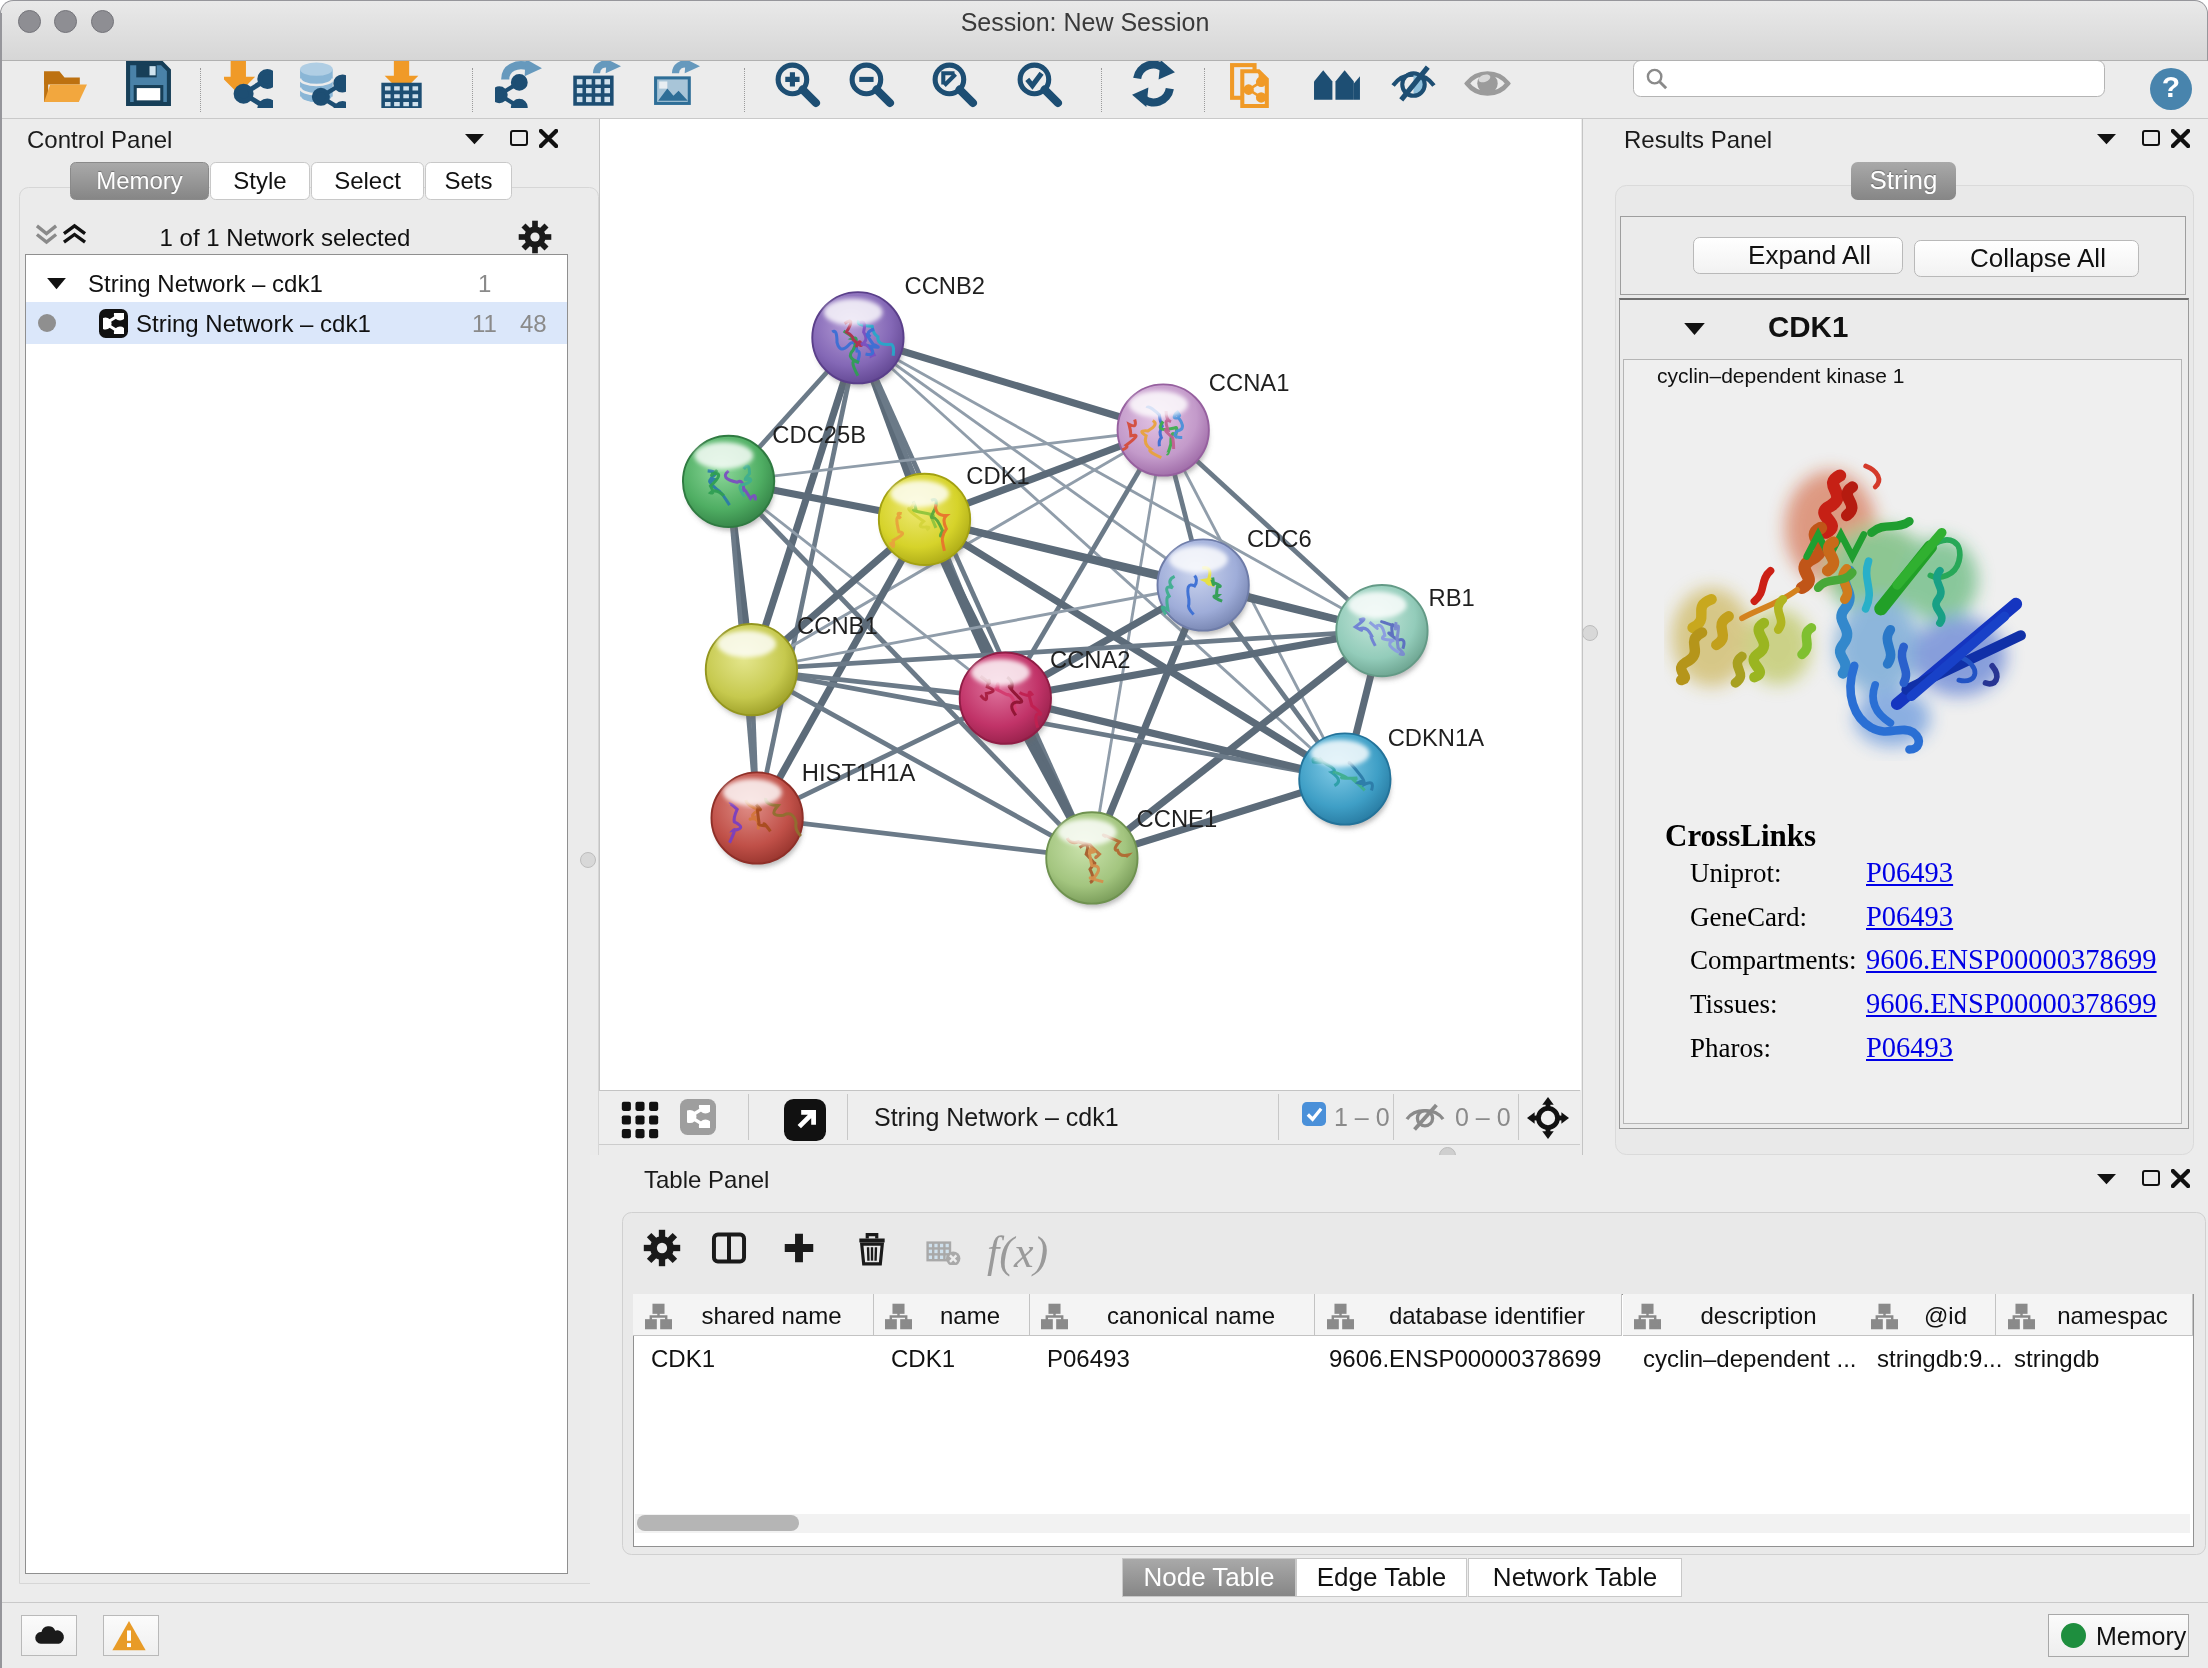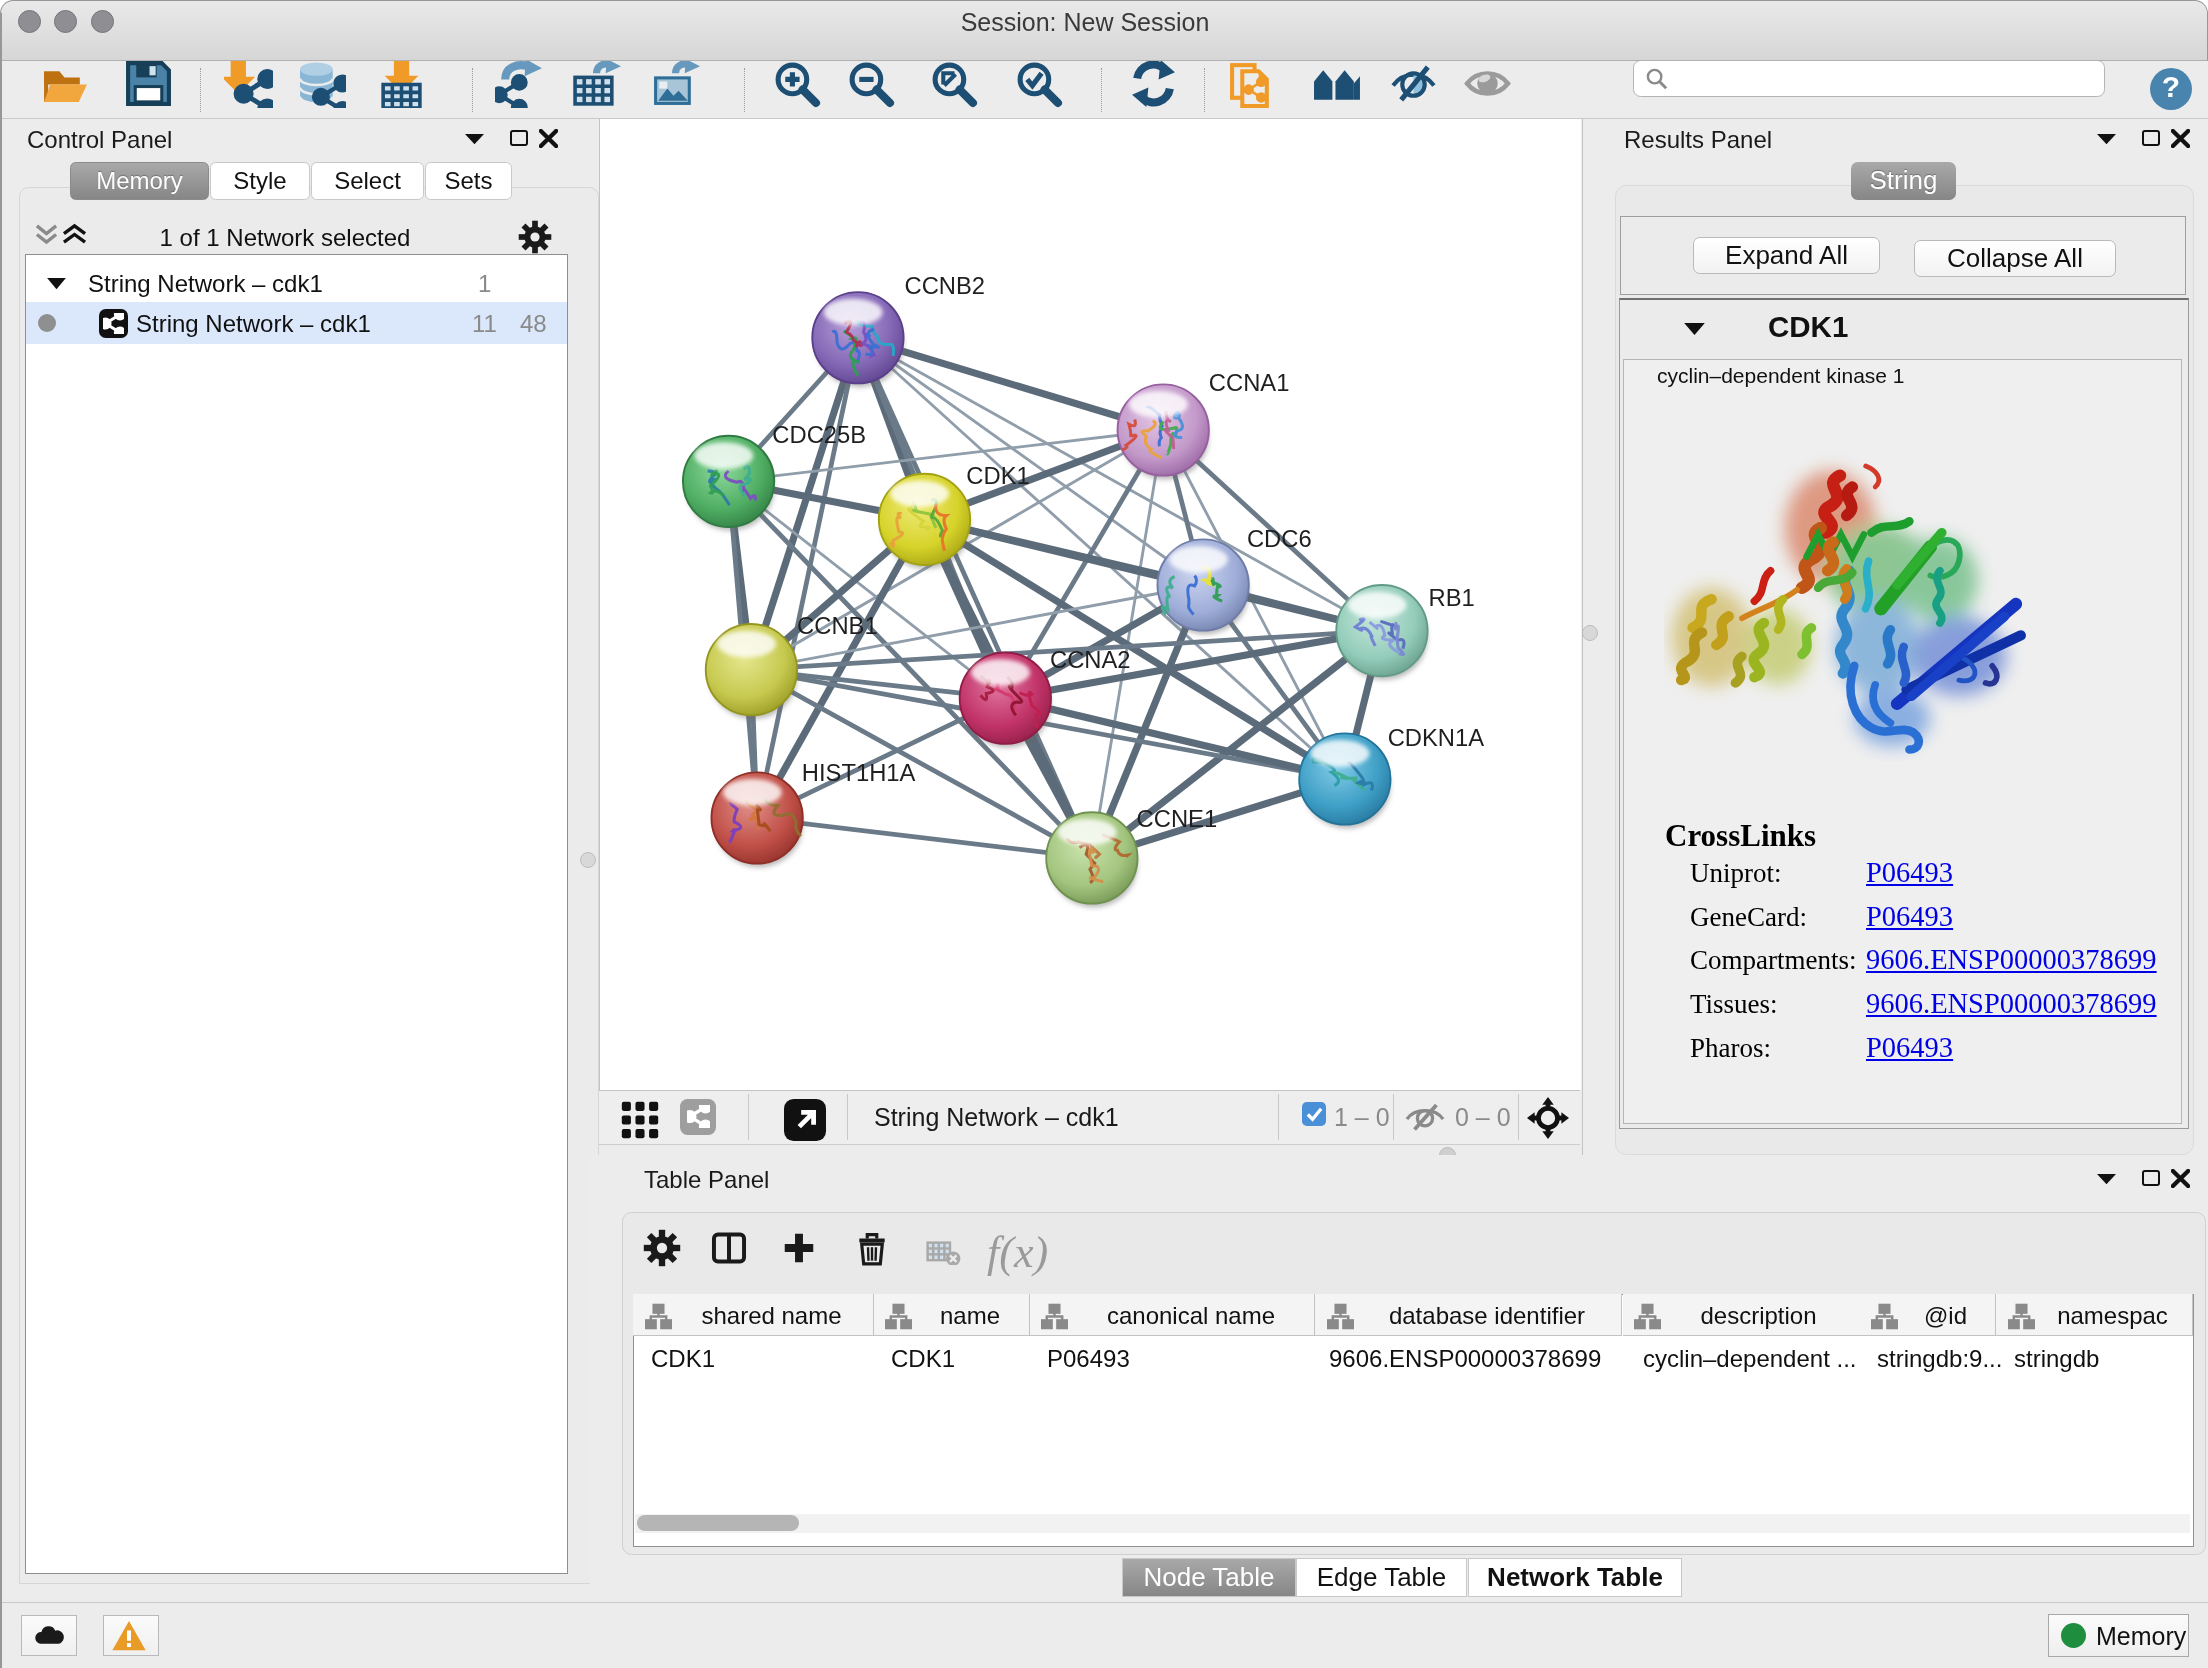--- a/index.html
+++ b/index.html
@@ -18,21 +18,21 @@
 .netlist{position:absolute;left:25px;top:254px;width:541px;height:1318px;background:#fff;border:1px solid #8f8f8f;}
 .lrow{position:absolute;left:0;width:100%;height:40px;font-size:24px;color:#111;}
 
 .netview{left:599px;top:119px;width:981px;height:971px;background:#fff;}
 .netbar{left:599px;top:1090px;width:981px;height:53px;background:#eeeeee;border-top:1px solid #c4c4c4;border-bottom:1px solid #cccccc;}
 .nbsep{position:absolute;top:3.8px;height:46px;width:0;border-left:1px solid #c8c8c8;}
 .graytxt{color:#8a8a8a;font-size:25px;}
 
 .results{left:1582px;top:119px;width:627px;height:1044px;background:#ececec;}
 .rp-outer{position:absolute;left:33px;top:67px;width:577px;height:968px;background:#e9e9e9;border:1px solid #dadada;border-radius:11.4px;}
-.btn{position:absolute;height:35px;background:linear-gradient(#ffffff,#f2f2f2);border:1px solid #b9b9b9;border-radius:6.7px;font-size:26px;text-align:center;color:#111;}
+.btn{position:absolute;height:35px;background:linear-gradient(#ffffff,#f2f2f2);border:1px solid #b9b9b9;border-radius:6.7px;font-size:26px;text-align:center;color:#111;padding-left:23px;}
 
 .tablepanel{left:590px;top:1155px;width:1619px;height:447px;background:#ececec;}
 .tp-outer{position:absolute;left:32px;top:57px;width:1582px;height:341px;background:#e9e9e9;border:1px solid #d0d0d0;border-radius:9.5px;}
 .tbl{position:absolute;left:11.4px;top:82px;width:1559px;height:251px;background:#fff;border:1px solid #919191;}
 .th{position:absolute;top:0;height:42px;background:#f4f4f4;border-right:1px solid #c3c3c3;border-bottom:1px solid #c3c3c3;box-sizing:border-box;font-size:24px;color:#111;}
 .btab{position:absolute;top:0;height:39px;box-sizing:border-box;background:#fff;border:1px solid #c8c8c8;font-size:26px;text-align:center;color:#111;}
 .statusbar{left:0;top:1602px;width:2208px;height:67px;background:#ececec;border-top:1px solid #c9c9c9;}
 .sbtn{position:absolute;top:1615px;width:54px;height:39px;background:linear-gradient(#fbfbfb,#efefef);border:1px solid #b9b9b9;}
 </style></head><body>
 <div class="abs" style="left:0;top:0;width:15px;height:15px;background:#fff;z-index:4"></div>
@@ -721,21 +721,21 @@
 <div class="abs" style="left:891px;top:1345px;font-size:24px;color:#111">CDK1</div>
 <div class="abs" style="left:1047px;top:1345px;font-size:24px;color:#111">P06493</div>
 <div class="abs" style="left:1329px;top:1345px;font-size:24px;color:#111">9606.ENSP00000378699</div>
 <div class="abs" style="left:1643px;top:1345px;font-size:24px;color:#111">cyclin–dependent ...</div>
 <div class="abs" style="left:1877px;top:1345px;font-size:24px;color:#111">stringdb:9...</div>
 <div class="abs" style="left:2014px;top:1345px;font-size:24px;color:#111">stringdb</div>
 <div class="abs" style="left:635px;top:1514px;width:1555px;height:19px;background:#f2f2f2;"></div>
 <div class="abs" style="left:637px;top:1515px;width:162px;height:16px;background:#b5b5b5;border-radius:8.6px;"></div>
 <div class="btab" style="left:1122px;top:1558px;width:174px;line-height:37px;background:linear-gradient(#a9a9a9,#868686);color:#fff;">Node Table</div>
 <div class="btab" style="left:1296px;top:1558px;width:171px;line-height:37px;">Edge Table</div>
-<div class="btab" style="left:1468px;top:1558px;width:214px;line-height:37px;font-weight:bold;">Network Table</div>
+<div class="btab" style="left:1468px;top:1558px;width:214px;line-height:37px;">Network Table</div>
 <div class="abs statusbar"></div>
 <div class="sbtn" style="left:21px;"></div>
 <svg class="abs" style="left:27.6px;top:1619px" width="40" height="32" viewBox="0 0 44 44">
     <path d="M12 34 a8 8 0 0 1 1-16 a10 10 0 0 1 19-2 a7 7 0 0 1 5 18 z" fill="#1a1a1a"></path>
   </svg>
 <div class="sbtn" style="left:103px;"></div>
 <svg class="abs" style="left:108px;top:1617px" width="42" height="38" viewBox="0 0 48 48">
     <path d="M24 5 L45 42 H3 z" fill="#e89b27"></path>
     <rect x="21.5" y="17" width="5" height="13" fill="#fff"></rect>
     <rect x="21.5" y="33" width="5" height="5" fill="#fff"></rect>

